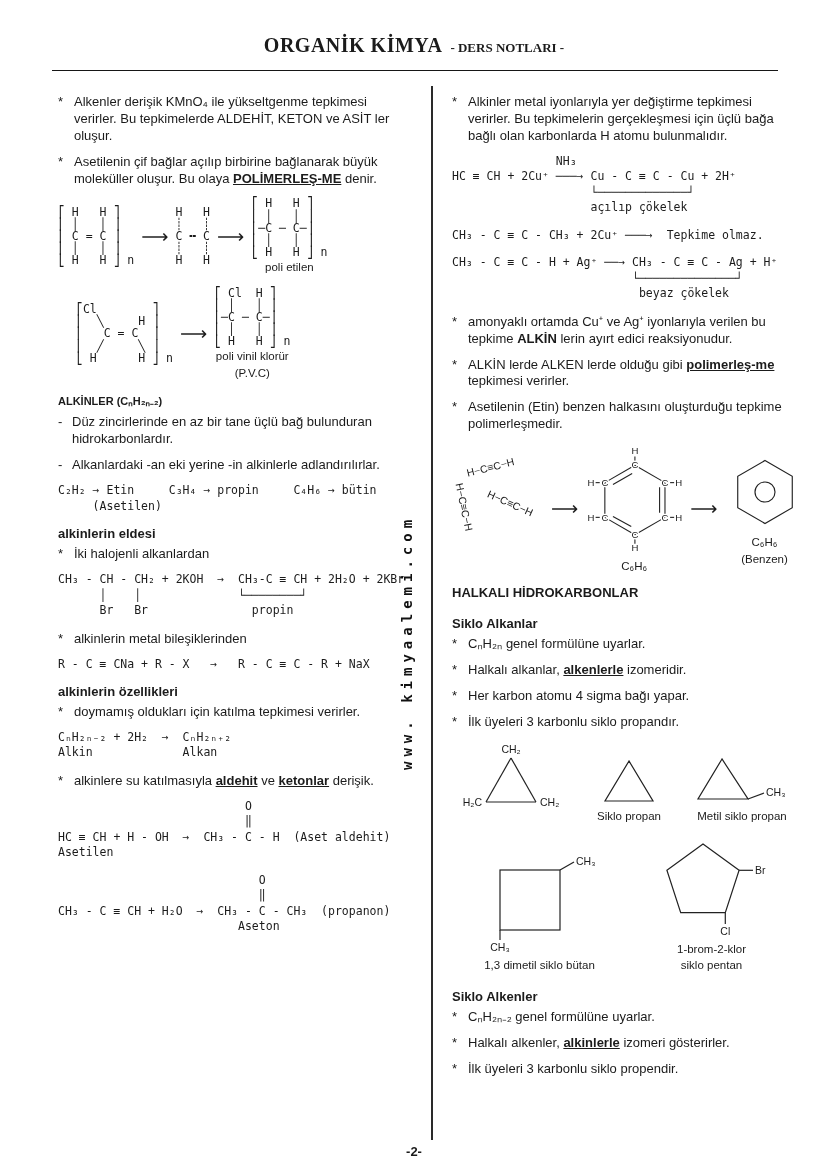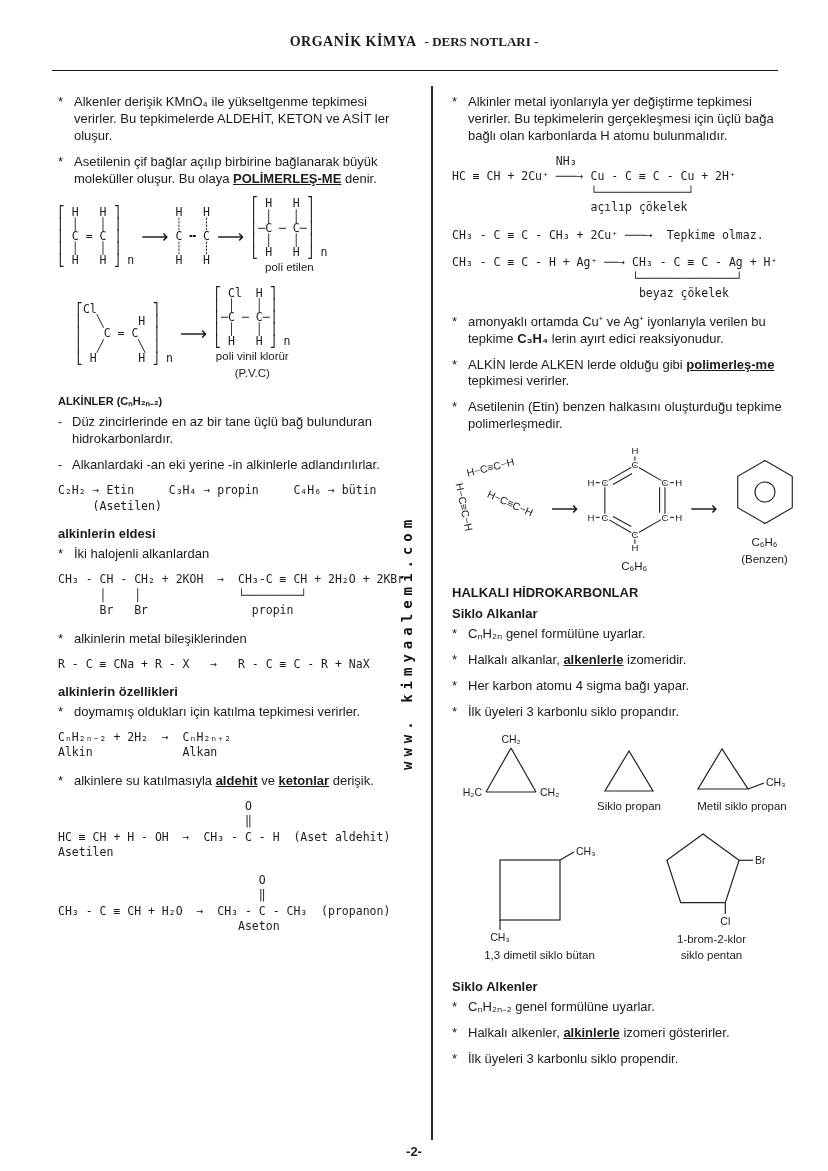--- a/index.html
+++ b/index.html
@@ -4,21 +4,21 @@
 <style>
   html,body { margin:0; padding:0; background:#fff; }
   .page {
     position:relative; width:828px; height:1171px; background:#fff;
     font-family:"Liberation Sans", sans-serif; font-size:13px; color:#1b1b1b;
     overflow:hidden;
   }
   
   .header { position:absolute; top:34px; left:0; width:100%; text-align:center;
             font-family:"Liberation Serif", serif; font-weight:bold; }
-  .header .title { font-size:14px; letter-spacing:.5px; }
+  .header .title { font-size:20px; letter-spacing:.5px; }
   .header .subtitle { font-size:13px; margin-left:8px; }
   .rule { position:absolute; top:70px; left:52px; right:50px; border-top:1.7px solid #161616; }
   
   .col-left  { position:absolute; left:58px;  top:94px; width:352px; }
   .col-right { position:absolute; left:452px; top:94px; width:344px; }
   .vline { position:absolute; left:431px; top:86px; height:1054px; width:1.5px; background:#2a2a2a; }
   .watermark {
     position:absolute; left:399px; top:420px; height:350px; width:22px;
     writing-mode:vertical-rl; transform:rotate(180deg);
     font-family:"DejaVu Sans Mono", monospace; font-weight:bold; font-size:14px;
@@ -190,21 +190,21 @@
 HC ≡ CH + 2Cu⁺ ───→ Cu - C ≡ C - Cu + 2H⁺
                     └─────────────┘
                     açılıp çökelek</pre>
     <pre class="chem">CH₃ - C ≡ C - CH₃ + 2Cu⁺ ───→  Tepkime olmaz.</pre>
     <pre class="chem">CH₃ - C ≡ C - H + Ag⁺ ──→ CH₃ - C ≡ C - Ag + H⁺
                           └──────────────┘
                            beyaz çökelek</pre>
 
     <div class="bullet">
       <span class="mk">*</span>
-      <span class="tx"><span>amonyaklı ortamda Cu⁺ ve Ag⁺ iyonlarıyla verilen bu tepkime </span><span class="emb">C₃H₄</span><span> lerin ayırt edici reaksiyonudur.</span></span>
+      <span class="tx"><span>amonyaklı ortamda Cu⁺ ve Ag⁺ iyonlarıyla verilen bu tepkime </span><span class="emb">ALKİN</span><span> lerin ayırt edici reaksiyonudur.</span></span>
     </div>
 
     <div class="bullet">
       <span class="mk">*</span>
       <span class="tx"><span>ALKİN lerde ALKEN lerde olduğu gibi </span><span class="emu">polimerleş-me</span><span> tepkimesi verirler.</span></span>
     </div>
 
     <div class="bullet">
       <span class="mk">*</span>
       <span class="tx">Asetilenin (Etin) benzen halkasını oluşturduğu tepkime polimerleşmedir.</span>
@@ -255,21 +255,21 @@
       <div class="struct-col">
         <svg width="88" height="82" viewBox="0 0 92 86">
           <polygon class="bond" fill="none" points="46,10 74.6,26.5 74.6,59.5 46,76 17.4,59.5 17.4,26.5"></polygon>
           <circle class="bond" fill="none" cx="46" cy="43" r="10.5"></circle>
         </svg>
         <div class="caption">C₆H₆</div>
         <div class="caption">(Benzen)</div>
       </div>
     </div>
 
-    <div class="h-sub" style="margin-bottom:6px;">HALKALI HİDROKARBONLAR</div>
+    <div class="h-sub" style="margin-bottom:16px;">HALKALI HİDROKARBONLAR</div>
     <div class="h-sub" style="margin-top:2px;">Siklo Alkanlar</div>
 
     <div class="bullet">
       <span class="mk">*</span>
       <span class="tx">CₙH₂ₙ genel formülüne uyarlar.</span>
     </div>
     <div class="bullet">
       <span class="mk">*</span>
       <span class="tx"><span>Halkalı alkanlar, </span><span class="emu">alkenlerle</span><span> izomeridir.</span></span>
     </div>

